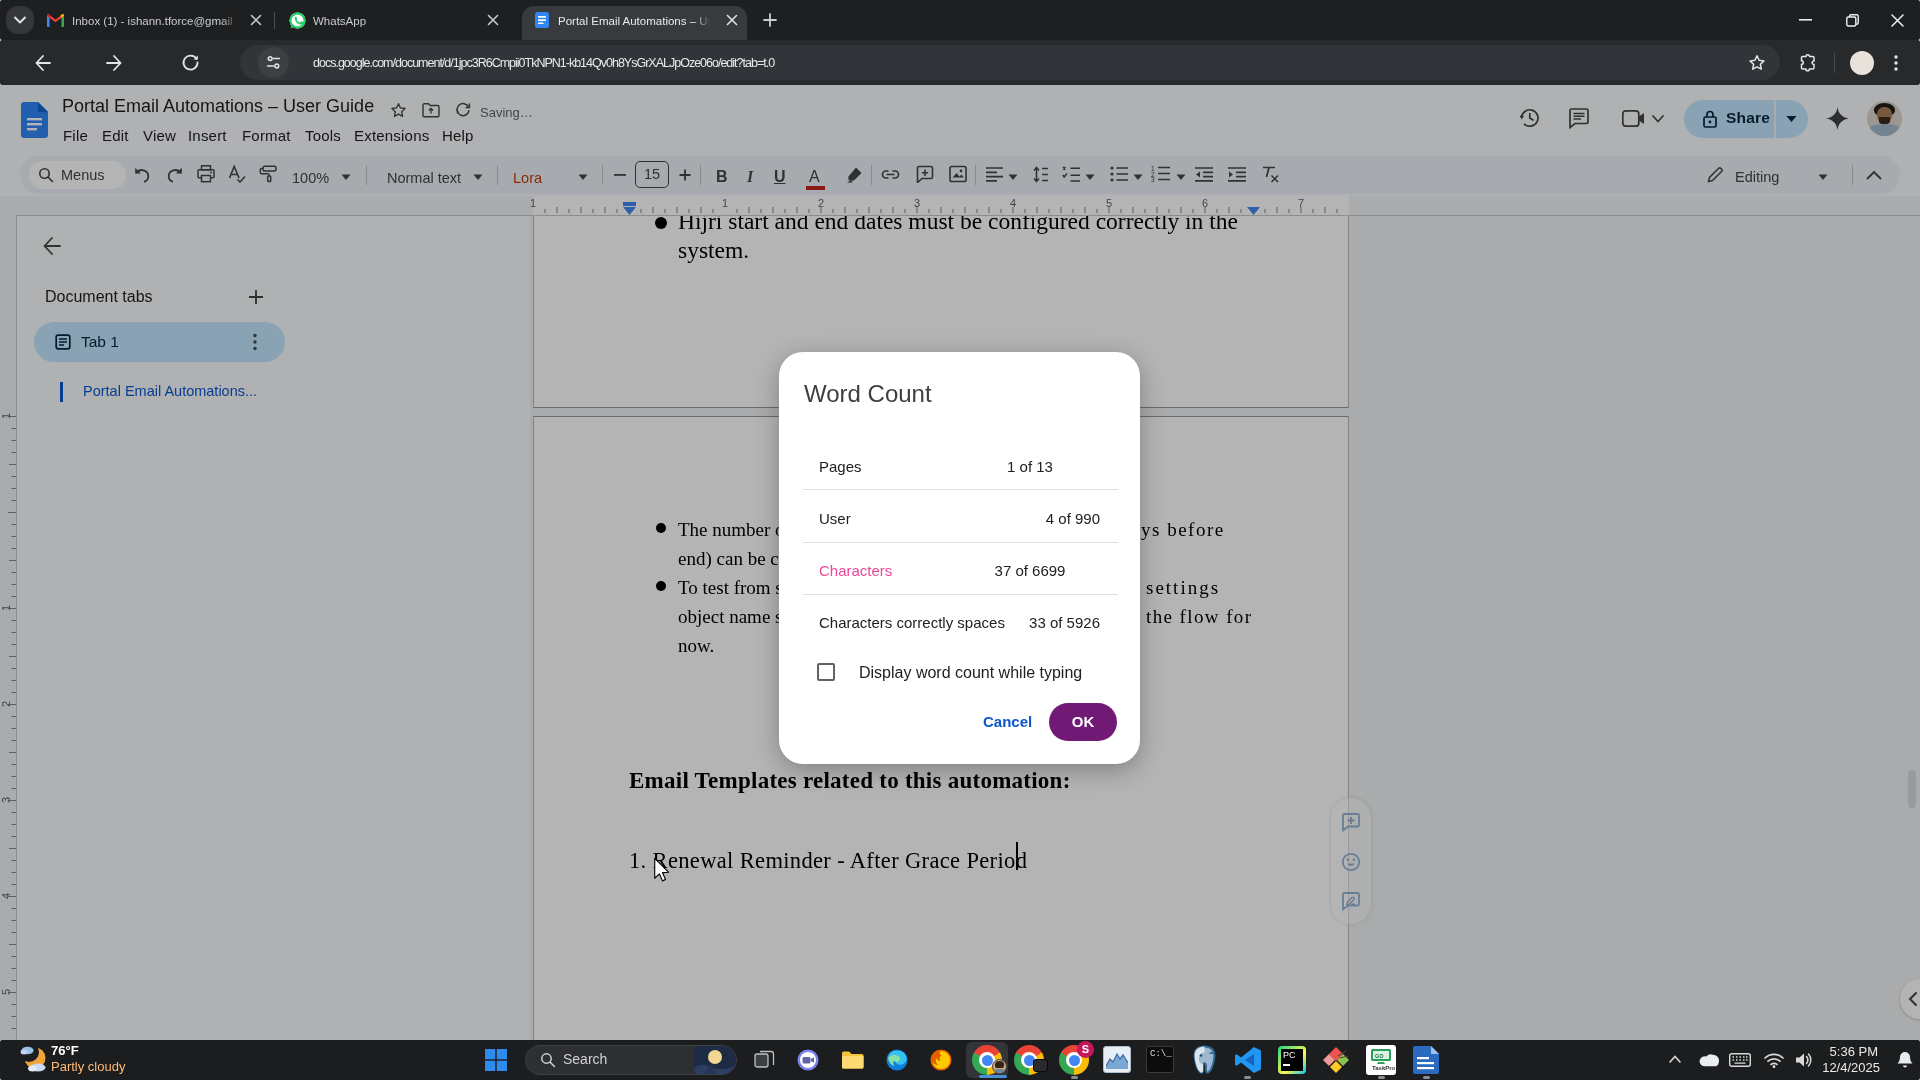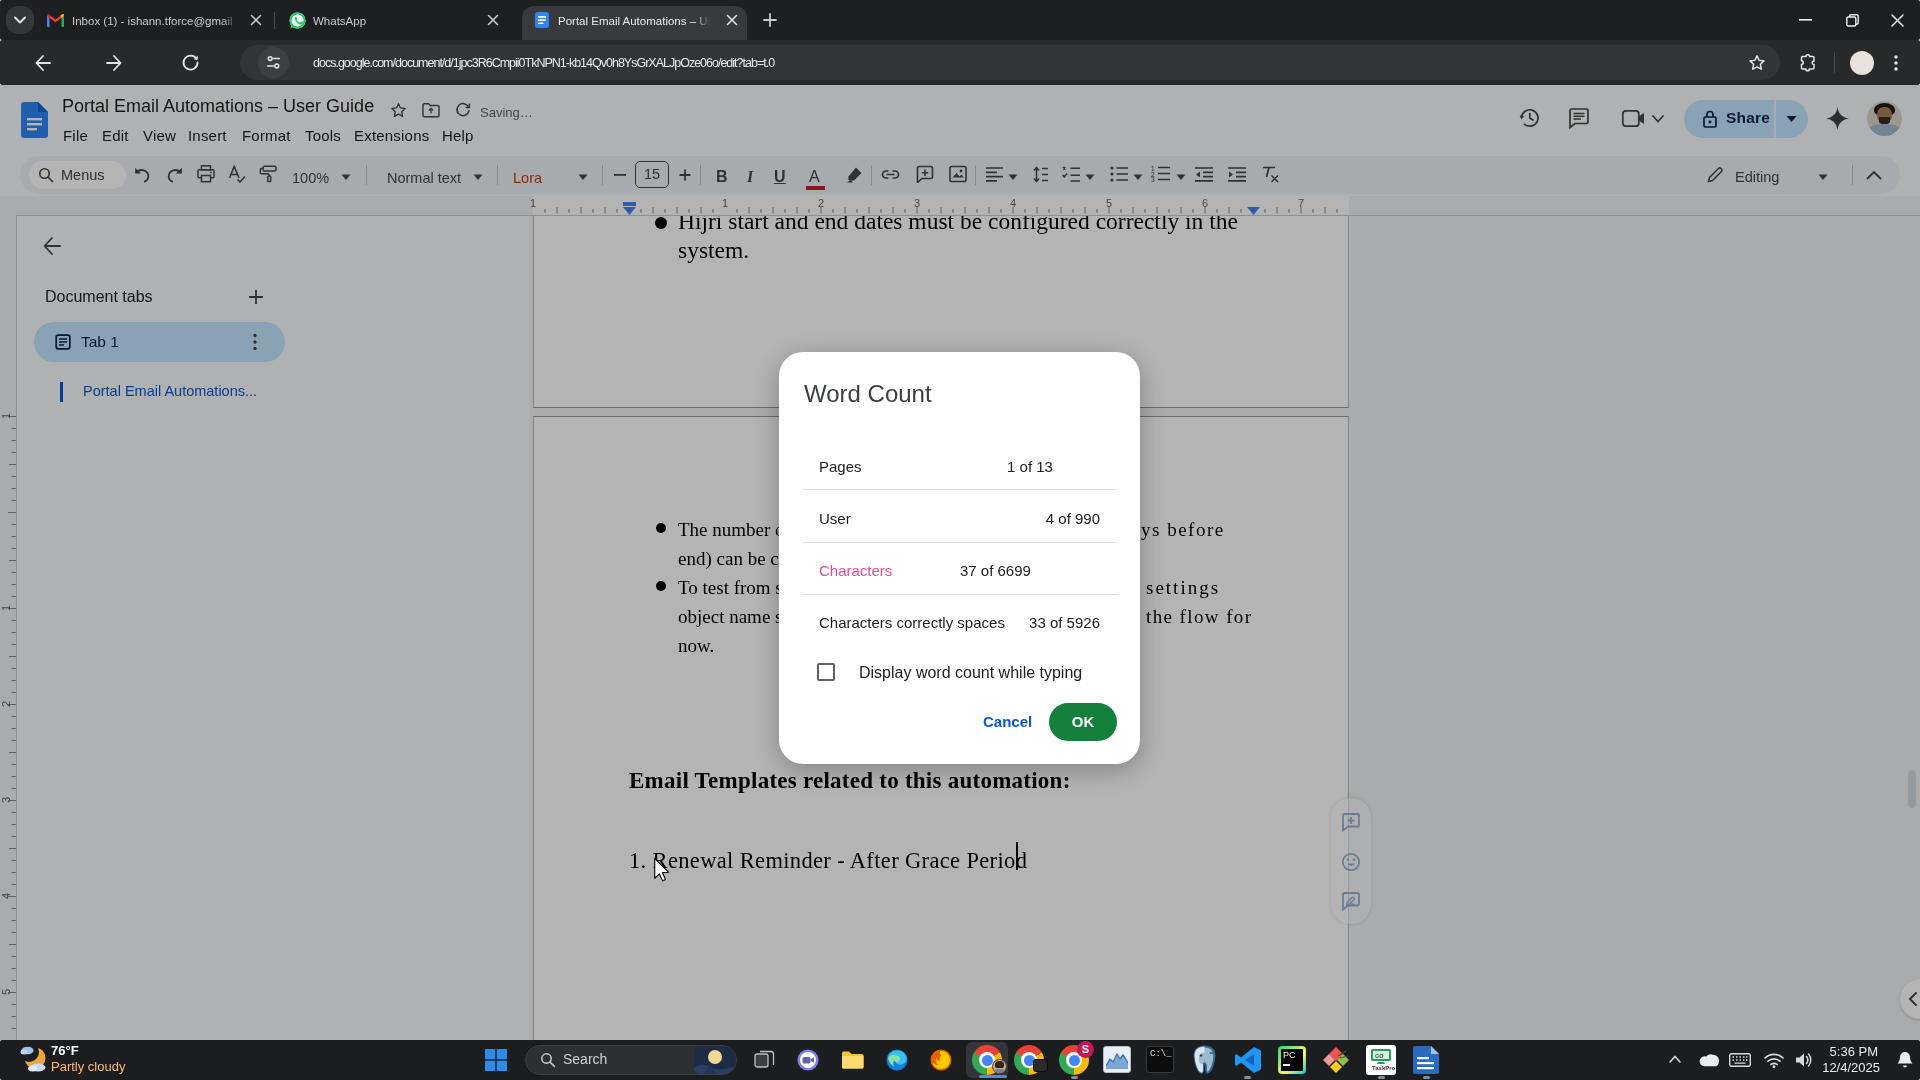--- a/index.html
+++ b/index.html
@@ -438,28 +438,28 @@
 
 <div class="a" id="dialog" style="left:779px;top:352px;width:361px;height:412px;background:#fff;border-radius:24px;transform:translateZ(0);box-shadow:0 6px 24px rgba(0,0,0,0.28)">
   <div class="a" style="left:25px;top:28px;font-size:24px;color:#3c4043">Word Count</div>
   <div class="a" style="left:40px;top:106px;font-size:15px;color:#202124">Pages</div>
   <div class="a" style="left:181px;top:106px;width:140px;text-align:center;font-size:15px;color:#202124">1 of 13</div>
   <div class="a" style="left:24px;top:137px;width:315px;height:1px;background:#dcdfe3"></div>
   <div class="a" style="left:40px;top:158px;font-size:15px;color:#202124">User</div>
   <div class="a" style="left:181px;top:158px;width:140px;text-align:right;font-size:15px;color:#202124">4 of 990</div>
   <div class="a" style="left:24px;top:190px;width:315px;height:1px;background:#dcdfe3"></div>
   <div class="a" style="left:40px;top:210px;font-size:15px;color:#ec4899">Characters</div>
-  <div class="a" style="left:181px;top:210px;width:140px;text-align:left;font-size:15px;color:#202124">37 of 6699</div>
+  <div class="a" style="left:181px;top:210px;width:140px;text-align:center;font-size:15px;color:#202124">37 of 6699</div>
   <div class="a" style="left:24px;top:242px;width:315px;height:1px;background:#dcdfe3"></div>
   <div class="a" style="left:40px;top:262px;font-size:15px;color:#202124">Characters correctly spaces</div>
   <div class="a" style="left:181px;top:262px;width:140px;text-align:right;font-size:15px;color:#202124">33 of 5926</div>
   <div class="a" style="left:38px;top:311px;width:18px;height:18px;border:2px solid #5f6368;border-radius:2px"></div>
   <div class="a" style="left:80px;top:312px;font-size:16px;color:#202124">Display word count while typing</div>
   <div class="a" style="left:204px;top:361px;font-size:15px;font-weight:bold;color:#0b57d0">Cancel</div>
-  <div class="a" style="left:270px;top:351px;width:68px;height:38px;border-radius:19px;background:#15803d;color:#fff;font-size:15px;font-weight:bold;text-align:center;line-height:38px">OK</div>
+  <div class="a" style="left:270px;top:351px;width:68px;height:38px;border-radius:19px;background:#701a75;color:#fff;font-size:15px;font-weight:bold;text-align:center;line-height:38px">OK</div>
 </div>
 
 <svg class="a" style="left:653px;top:857px;z-index:50" width="19" height="27" viewBox="0 0 22 30">
   <path d="M2 1 L2 24 L7.5 19 L11 27 L14.5 25.5 L11 17.5 L18 17 Z" fill="#fff" stroke="#000" stroke-width="1.3" stroke-linejoin="round"></path>
 </svg>
 
 <div class="a" id="taskbar" style="left:0;top:1040px;width:1920px;height:40px;background:#1c1d1e;transform:translateZ(0);border-radius:2px">
 
   <svg class="a" style="left:19px;top:4px" width="29" height="28" viewBox="0 0 29 28">
     <circle cx="16" cy="14" r="10.5" fill="#f0a43c"></circle>

